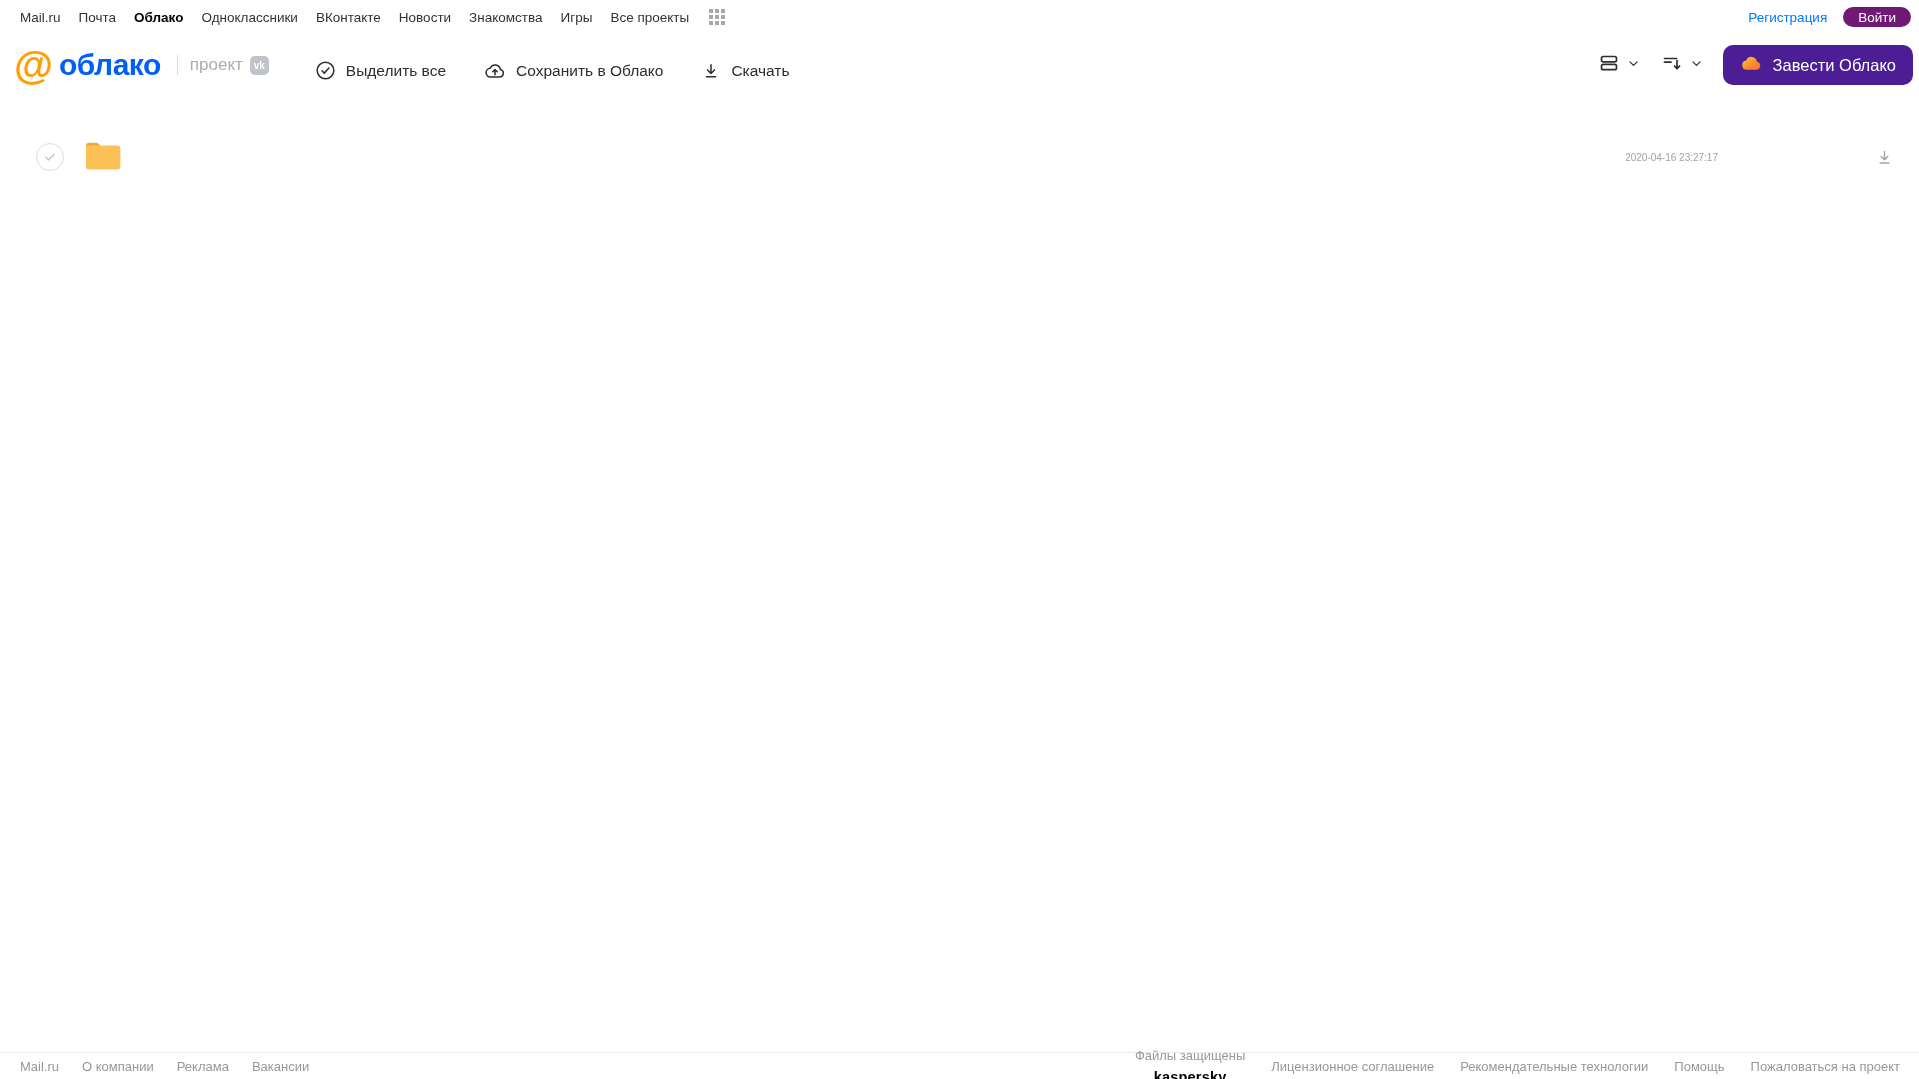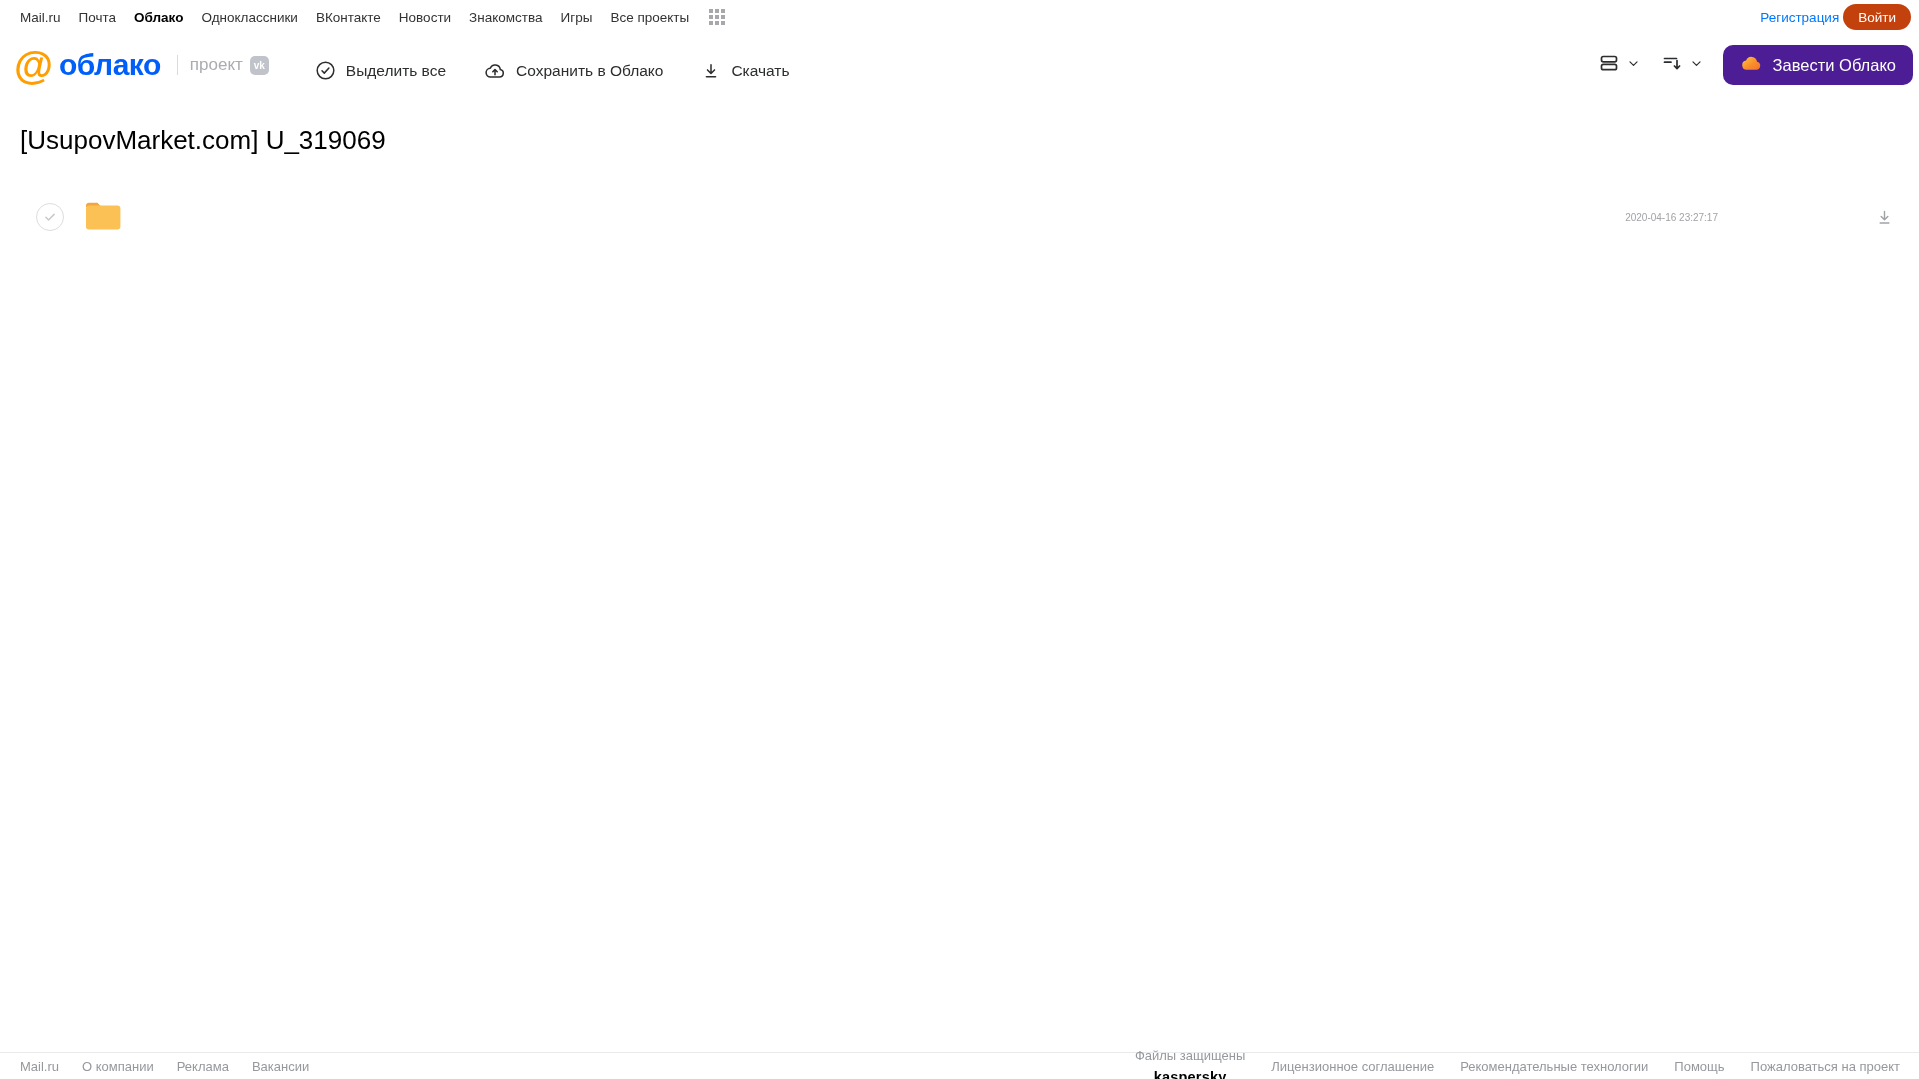--- a/index.html
+++ b/index.html
@@ -6,24 +6,24 @@
   html, body { width: 1919px; height: 1079px; background: #fff; overflow: hidden;
     font-family: "Liberation Sans", sans-serif; }
 
   
   .topbar { height: 34px; display: flex; align-items: center; padding: 0 8px 0 20px; }
   .topbar-links { display: flex; align-items: center; gap: 18px; }
   .topbar a, .toplink { font-size: 13.5px; color: #333; text-decoration: none; cursor: pointer; }
   .toplink.bold { font-weight: bold; color: #000; }
   .grid-icon { display: grid; grid-template-columns: repeat(3, 4px); grid-gap: 2px; margin-left: 2px; cursor: pointer; }
   .grid-icon span { width: 4px; height: 4px; background: #a6a8ac; }
-  .topbar-right { margin-left: auto; display: flex; align-items: center; gap: 4px; }
+  .topbar-right { margin-left: auto; display: flex; align-items: center; gap: 16px; }
   .reg-link { color: #0077ff !important; font-size: 13.5px; }
-  .login-btn { background: #c2410c; color: #fff; border: none; border-radius: 15px;
-    height: 26px; padding: 0 15px; font-size: 13.5px; cursor: pointer; font-family: inherit; }
+  .login-btn { background: #701a75; color: #fff; border: none; border-radius: 15px;
+    height: 20px; padding: 0 15px; font-size: 13.5px; cursor: pointer; font-family: inherit; }
 
   
   .header { height: 62px; display: flex; align-items: center; padding: 0 6px 0 14px; }
   .logo { display: flex; align-items: center; cursor: pointer; }
   .logo-at { color: #ff9e00; font-size: 40px; font-weight: bold; line-height: 1; margin-right: 6px; }
   .logo-text { color: #005ff9; font-size: 30px; font-weight: bold; letter-spacing: -0.5px; }
   .logo-sep { width: 1px; height: 20px; background: #d9dbde; margin: 0 12px 0 16px; }
   .project-label { color: #aaacb0; font-size: 17px; margin-right: 7px; }
   .vk-badge { width: 19px; height: 19px; border-radius: 5px; background: #c0c3c9; color: #fff;
     font-size: 10px; font-weight: bold; display: flex; align-items: center; justify-content: center; }
@@ -172,21 +172,20 @@
           </defs>
           <path d="M7 18.5a4.8 4.8 0 0 1-.6-9.55 5.9 5.9 0 0 1 11.4 1.25A4.2 4.2 0 0 1 17 18.5H7z" fill="url(#cg)"></path>
         </svg>
       </span>
       <span>Завести Облако</span>
     </button>
   </div>
 </div>
 
 <div class="main">
-  <h1 class="page-title">[UsupovMarket.com] U_319069</h1>
 
   <div class="file-list">
     <div class="file-row">
       <div class="row-check">
         <svg width="14" height="14" viewBox="0 0 24 24" fill="none" stroke="#c7c9cd" stroke-width="2.6" stroke-linecap="round" stroke-linejoin="round">
           <path d="M5 12.5l4.5 4.5L19 7.5"></path>
         </svg>
       </div>
       <span class="folder-ic">
         <svg width="40" height="34" viewBox="0 0 40 34">

